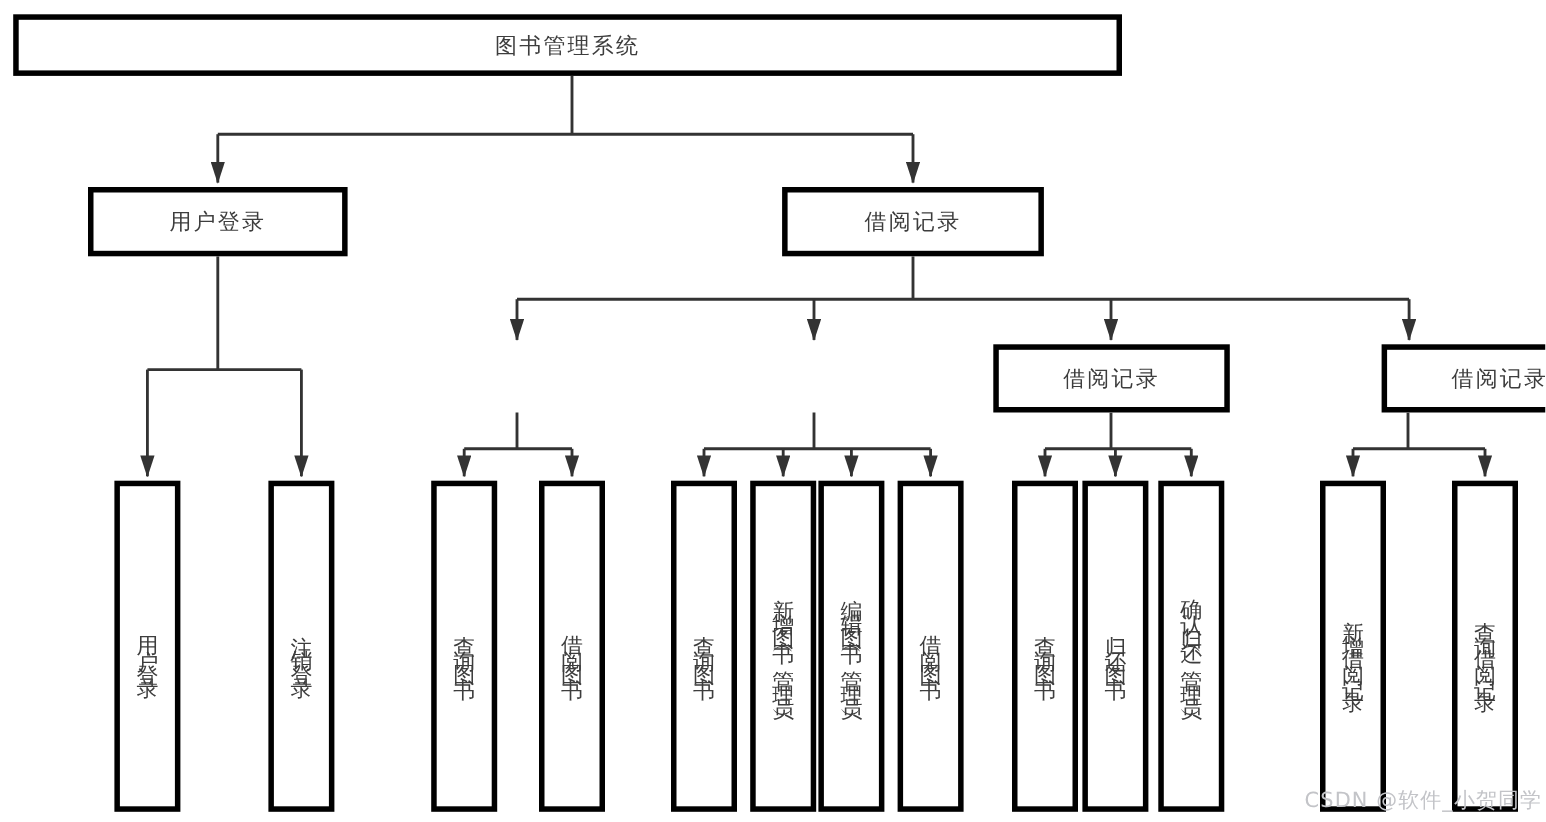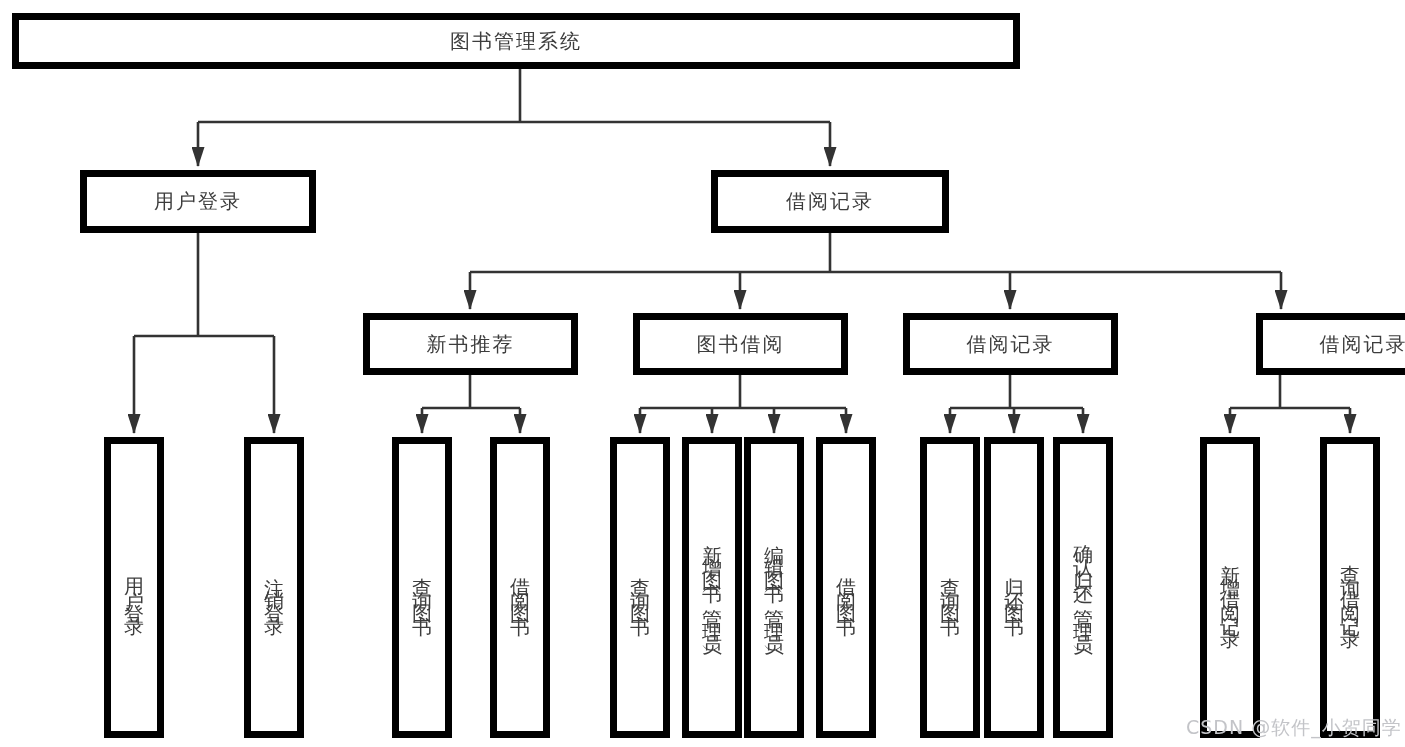--- a/index.html
+++ b/index.html
@@ -12,21 +12,21 @@
     font-family: "DejaVu Sans", "Liberation Sans", sans-serif;
   }
   svg.connectors {
     position: absolute;
     left: 0; top: 0;
     width: 1405px; height: 747px;
   }
   .box {
     position: absolute;
     box-sizing: border-box;
-    border: 7px solid #000000;
+    border: 5px solid #000000;
     background: #ffffff;
     color: #3d3d3d;
     display: flex;
     align-items: center;
     justify-content: center;
     text-align: center;
   }
   .h { font-size: 20px; letter-spacing: 2px; white-space: nowrap; }
   .v {
     writing-mode: vertical-rl;
@@ -96,22 +96,20 @@
       <path d="M1230 408 V433" marker-end="url(#arrow)"></path>
       <path d="M1350 408 V433" marker-end="url(#arrow)"></path>
     </g>
   </svg>
 
   <div class="box h" style="left:12px; top:13px; width:1008px; height:56px;">图书管理系统</div>
 
   <div class="box h" style="left:80px; top:170px; width:236px; height:63px;">用户登录</div>
   <div class="box h" style="left:711px; top:170px; width:238px; height:63px;">借阅记录</div>
 
-  <div class="box h" style="left:363px; top:313px; width:215px; height:62px;">新书推荐</div>
-  <div class="box h" style="left:633px; top:313px; width:215px; height:62px;">图书借阅</div>
   <div class="box h" style="left:903px; top:313px; width:215px; height:62px;">借阅记录</div>
   <div class="box h" style="left:1220px; top:313px; width:215px; height:62px;margin-left:36px;">借阅记录</div>
 
   <div class="box v" style="left:104px; top:437px; width:60px; height:301px;">用户登录</div>
   <div class="box v" style="left:244px; top:437px; width:60px; height:301px;">注销登录</div>
 
   <div class="box v" style="left:392px; top:437px; width:60px; height:301px;">查询图书</div>
   <div class="box v" style="left:490px; top:437px; width:60px; height:301px;">借阅图书</div>
 
   <div class="box v" style="left:610px; top:437px; width:60px; height:301px;">查询图书</div>

